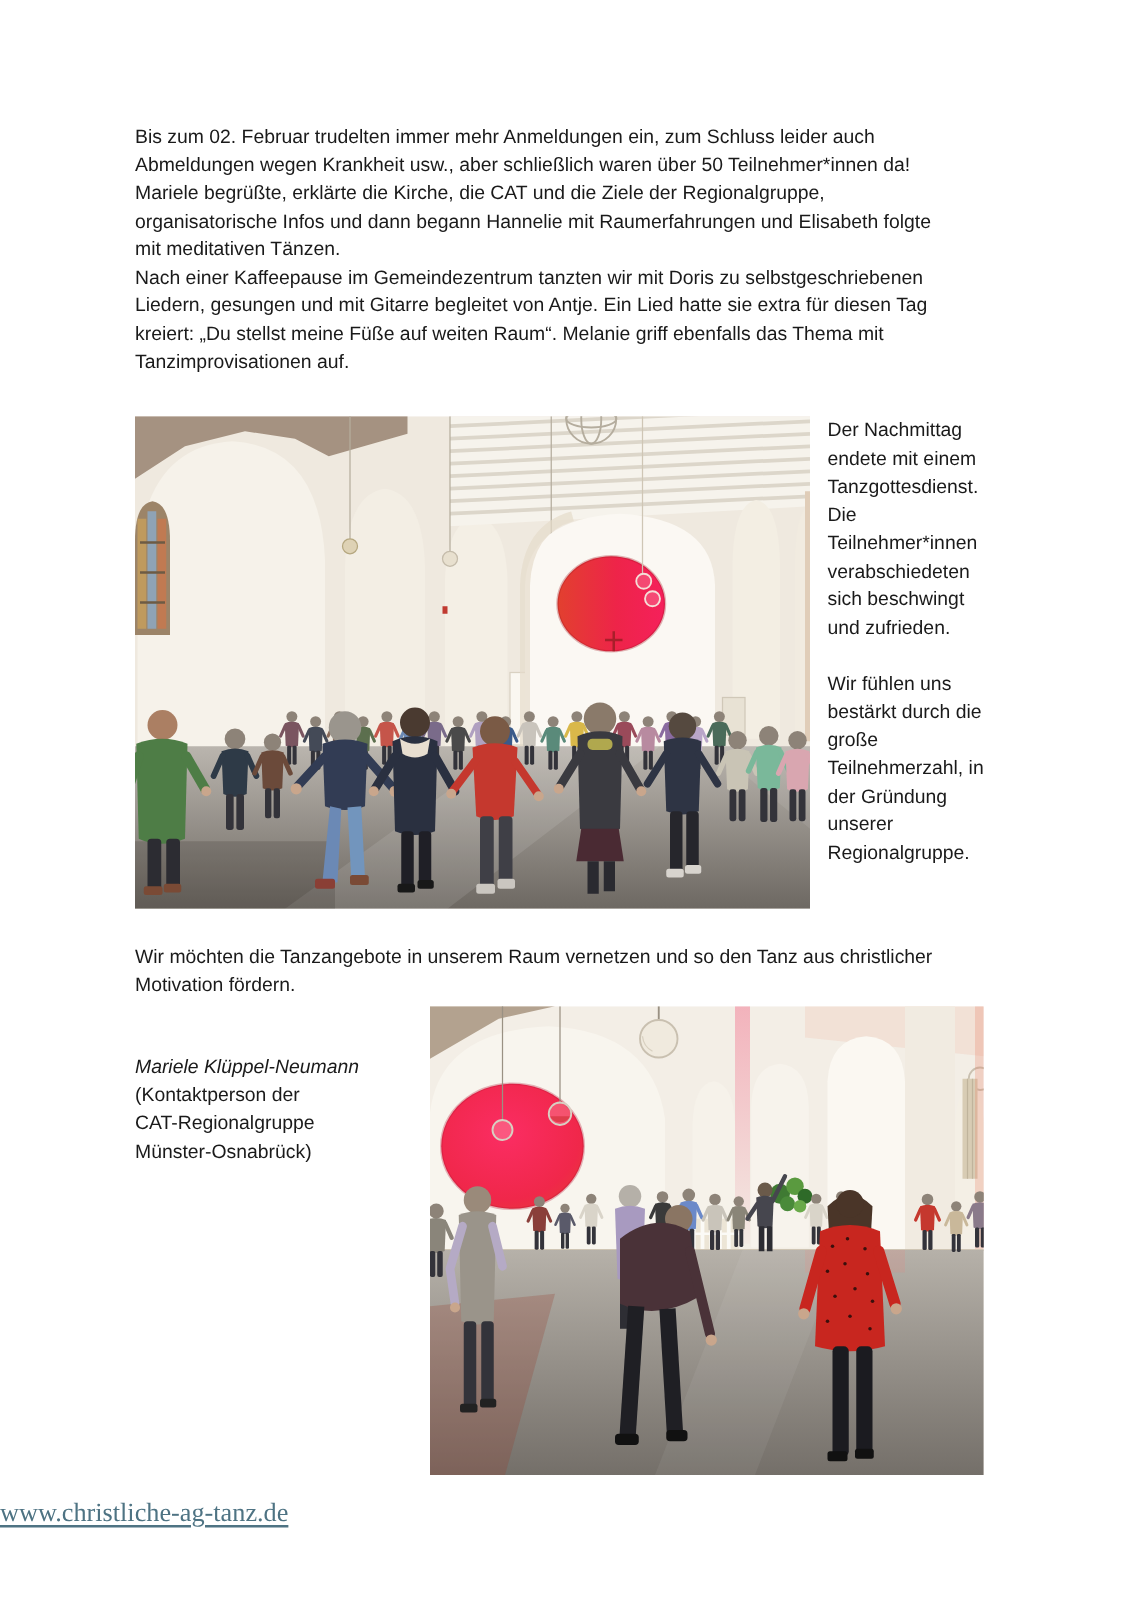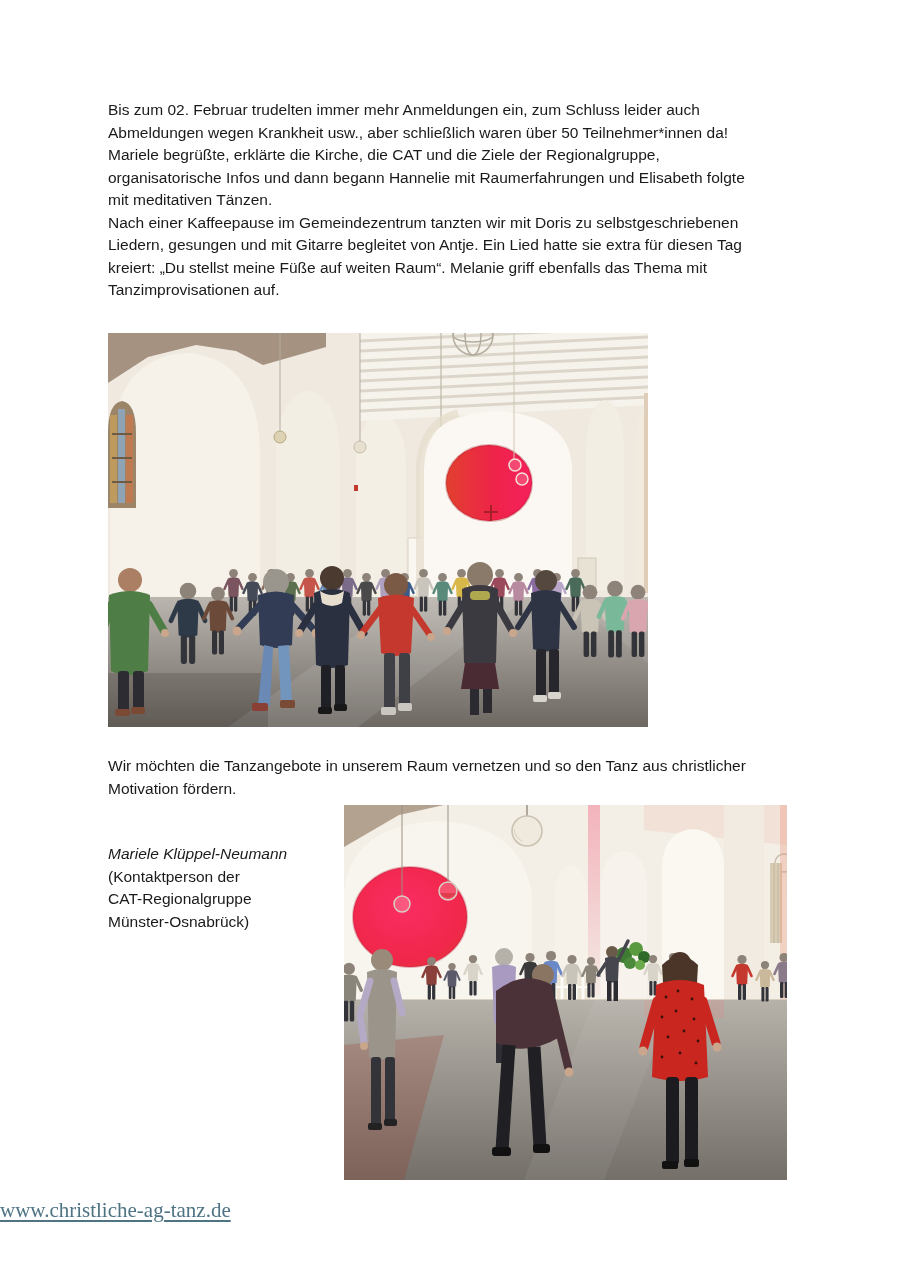--- a/index.html
+++ b/index.html
@@ -230,20 +230,36 @@
           <path d="M451,270 L466,294" stroke="#2e3444" stroke-width="6" stroke-linecap="round"></path>
           <rect x="428" y="316" width="10" height="50" rx="3" fill="#26262c"></rect>
           <rect x="441" y="316" width="10" height="47" rx="3" fill="#26262c"></rect>
           <rect x="425" y="362" width="14" height="7" rx="2" fill="#d8d4ce"></rect>
           <rect x="440" y="359" width="13" height="7" rx="2" fill="#d8d4ce"></rect>
         </g>
       </g>
     </svg>
   </div>
 
+  <div class="abs lines" id="side-column">Der Nachmittag
+endete mit einem
+Tanzgottesdienst.
+Die
+Teilnehmer*innen
+verabschiedeten
+sich beschwingt
+und zufrieden.
+
+Wir fühlen uns
+bestärkt durch die
+große
+Teilnehmerzahl, in
+der Gründung
+unserer
+Regionalgruppe.</div>
 
   <div class="abs lines" id="closing-block">Wir möchten die Tanzangebote in unserem Raum vernetzen und so den Tanz aus christlicher
 Motivation fördern.</div>
 
   <div class="abs" id="signature-block">
     <div class="sig-name">Mariele Klüppel-Neumann</div>
     <div class="lines">(Kontaktperson der
 CAT-Regionalgruppe
 Münster-Osnabrück)</div>
   </div>

